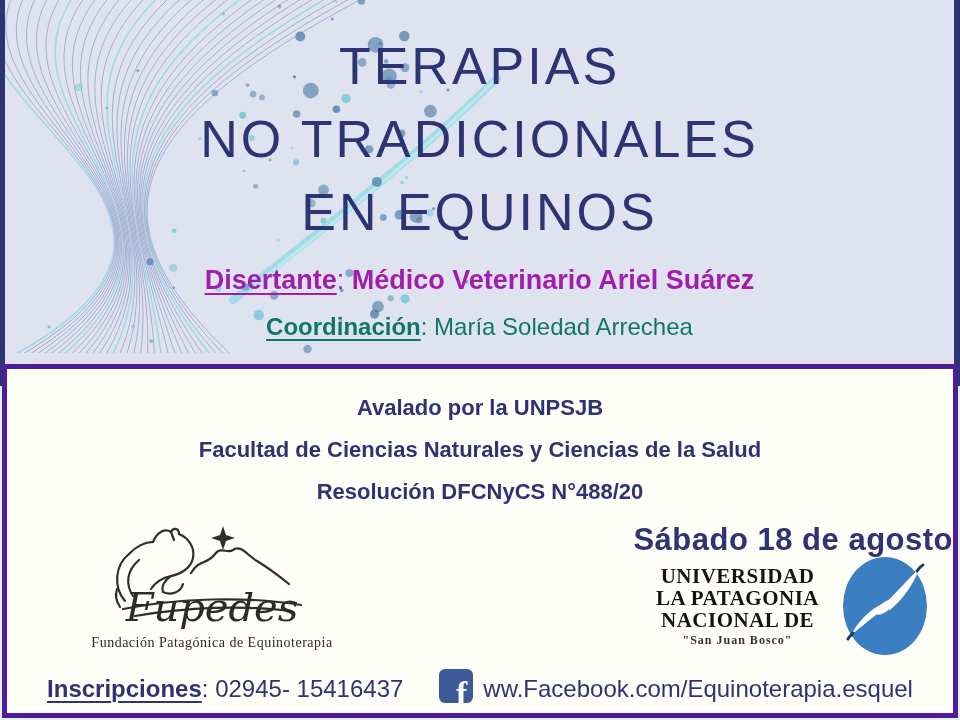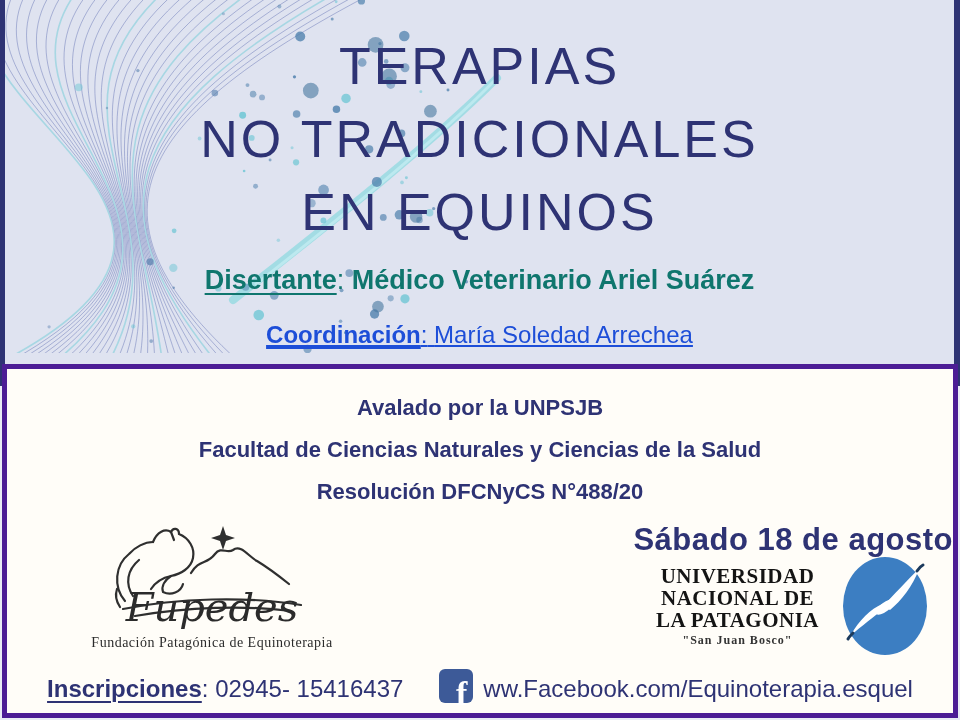--- a/index.html
+++ b/index.html
@@ -22,22 +22,22 @@
   .deco-svg { position: absolute; left: 0; top: 0; }
   .title-block {
     position: absolute; left: 0; top: 0; width: 100%;
     text-align: center; padding-top: 30px;
     color: #2e3374;
   }
   .title-line {
     font-size: 52px; font-weight: 400; letter-spacing: 3px;
     line-height: 73px; color: #2e3374;
   }
-  .speaker-line { margin-top: 16px; font-size: 27px; color: #0f766e; }
-  .coord-line   { margin-top: 25px;  font-size: 24px; color: #1d4ed8; text-decoration: underline; }
+  .speaker-line { margin-top: 16px; font-size: 27px; color: #a21caf; }
+  .coord-line   { margin-top: 17px;  font-size: 24px; color: #0f766e; }
   .u-label {
     font-weight: 700;
     text-decoration: underline;
     text-decoration-thickness: 2px;
     text-underline-offset: 4px;
   }
   .speaker-line .name { font-weight: 700; }
   .coord-line .name   { font-weight: 500; }
   
   .bottom-panel {
@@ -244,22 +244,22 @@
 
         <path d="M136,5 L139,14 L148,17 L139,20 L136,29 L133,20 L124,17 L133,14 Z" fill="#2f2f2f"></path>
         <text x="125" y="100" text-anchor="middle" font-size="40" font-style="italic" font-family="DejaVu Serif, serif" fill="#2b2b2b">Fupedes</text>
       </svg>
       <div class="fupedes-caption">Fundación Patagónica de Equinoterapia</div>
     </div>
 
     <div class="university">
       <div class="uni-text">
         <div class="uni-line">UNIVERSIDAD</div>
+        <div class="uni-line">LA PATAGONIA</div>
         <div class="uni-line">NACIONAL DE</div>
-        <div class="uni-line">LA PATAGONIA</div>
         <div class="uni-sub">"San Juan Bosco"</div>
       </div>
       <svg width="92" height="104" viewBox="0 0 92 104">
         <ellipse cx="46" cy="52" rx="42" ry="49" fill="#3c7ec2"></ellipse>
 
         <path d="M44,52 C54,42 68,26 80,15 C74,32 62,47 51,56 Z" fill="#ffffff"></path>
         <path d="M44,56 C35,62 22,73 12,81 C20,66 32,55 43,50 Z" fill="#ffffff"></path>
         <ellipse cx="46" cy="53" rx="11" ry="4.5" fill="#ffffff" transform="rotate(-38 46 53)"></ellipse>
         <path d="M78,17 C80,14 82,12 84,11" stroke="#1c3a5c" stroke-width="3" fill="none" stroke-linecap="round"></path>
         <path d="M14,79 C12,81 10,83 9,85" stroke="#1c3a5c" stroke-width="3" fill="none" stroke-linecap="round"></path>

